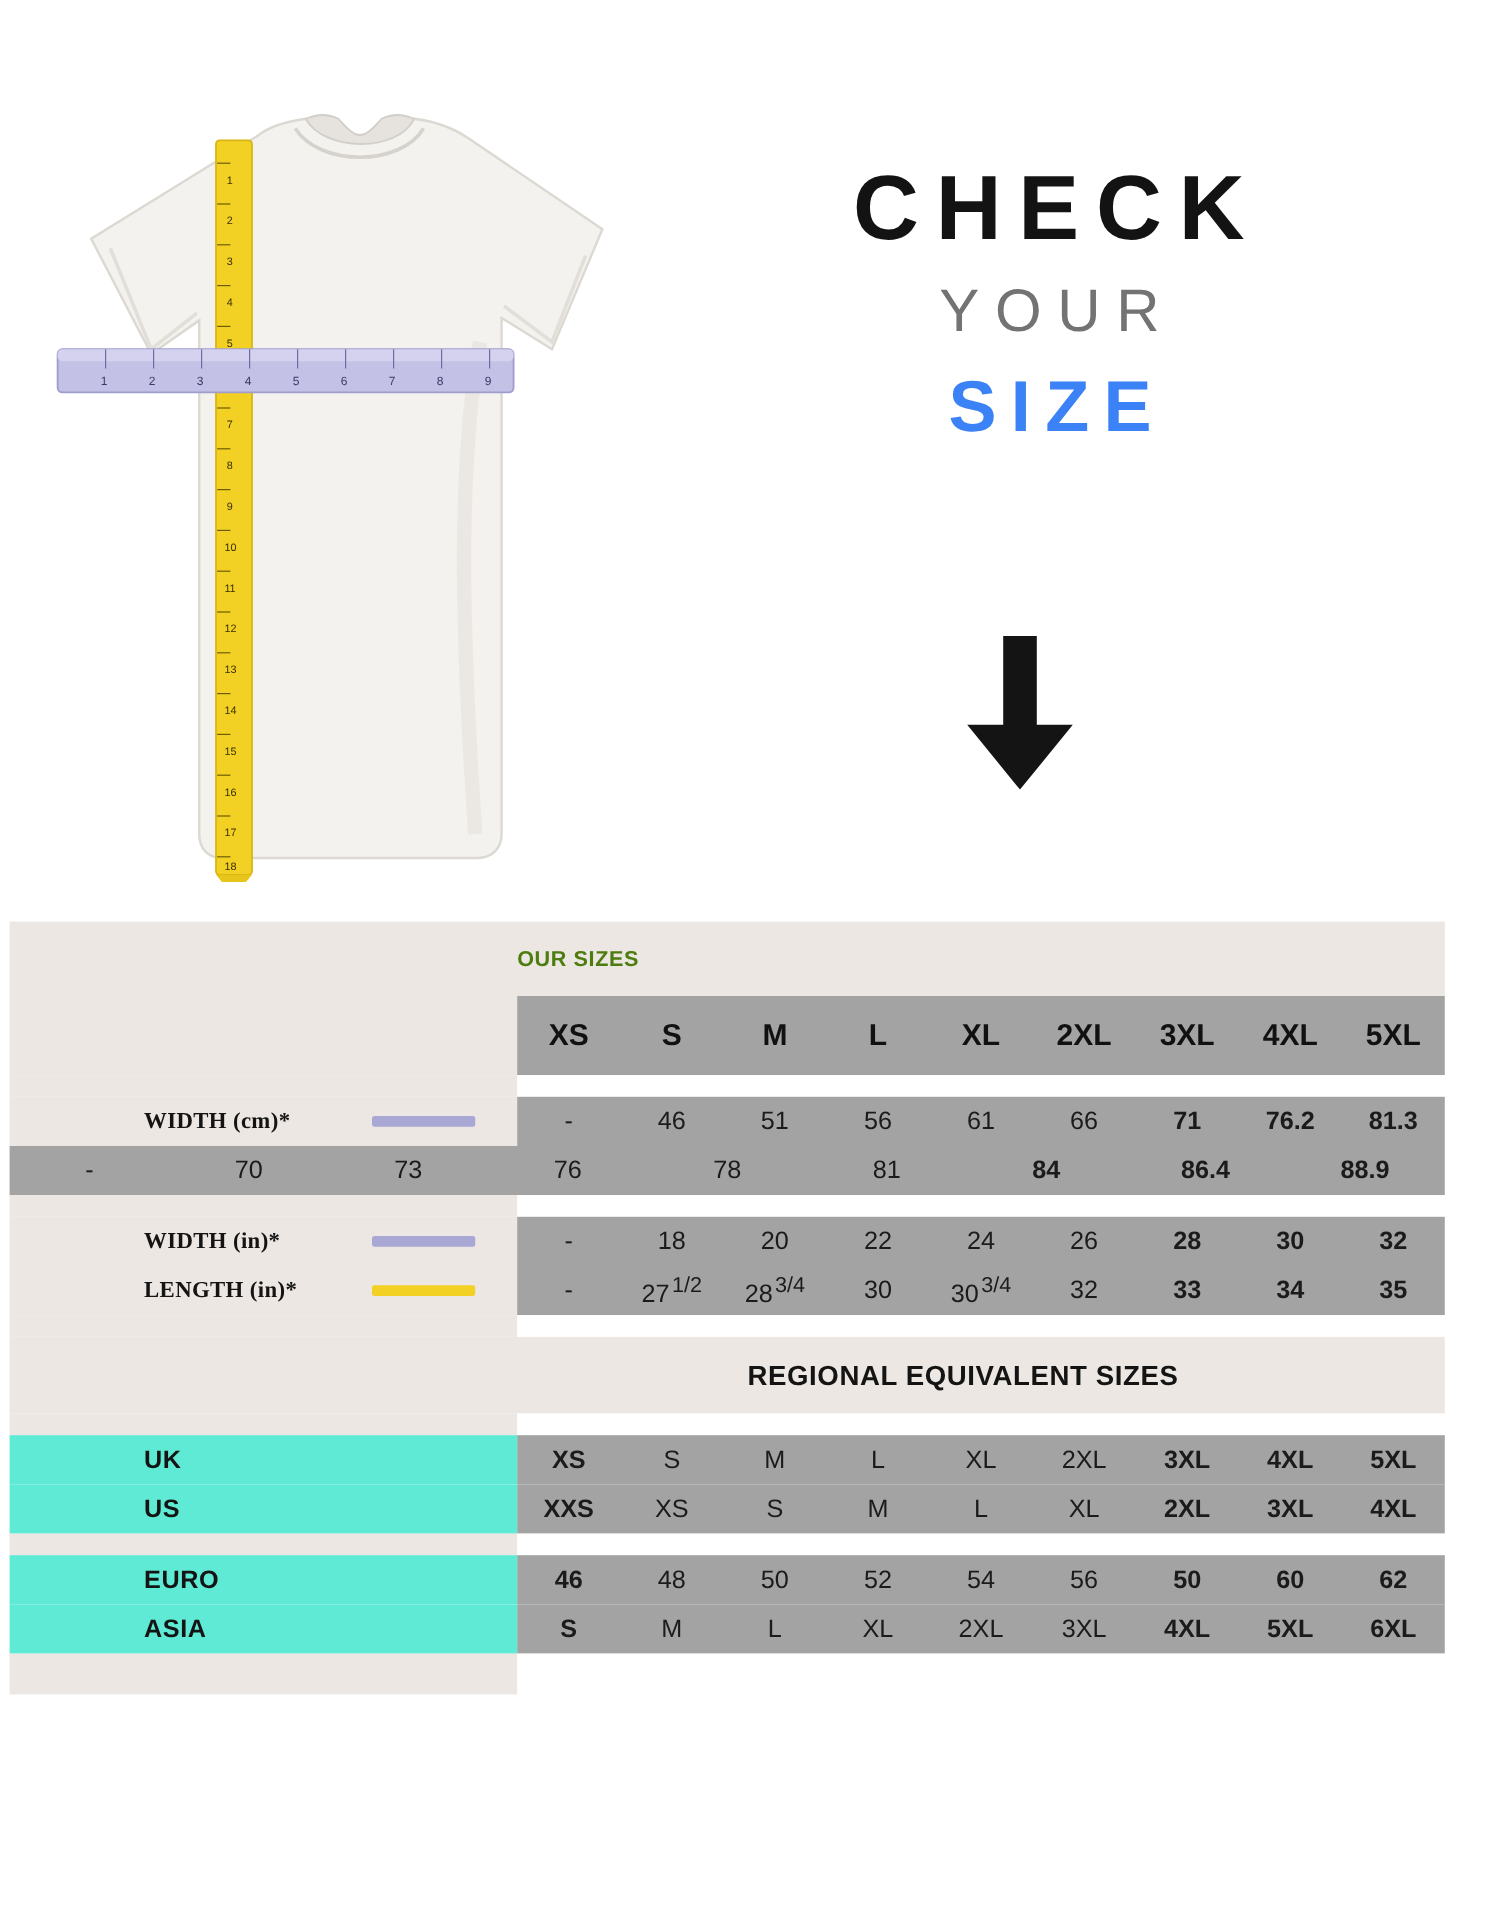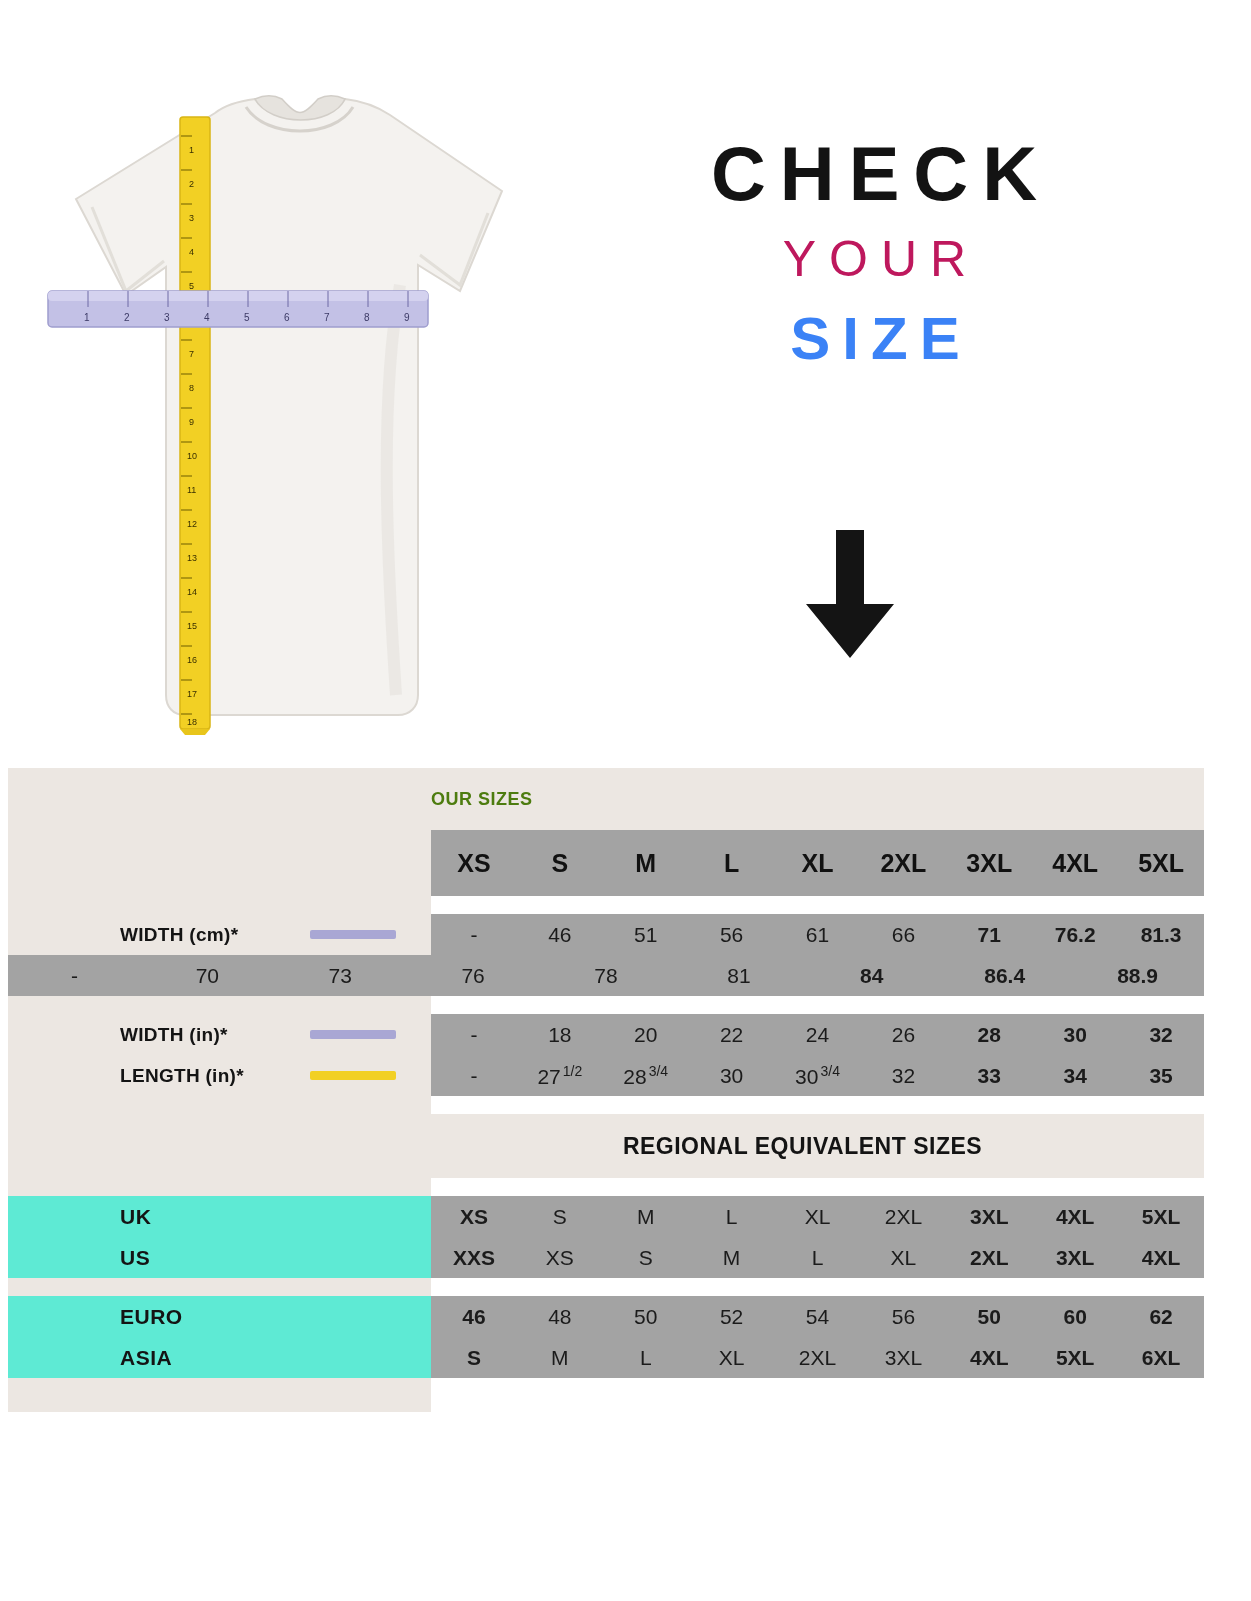--- a/index.html
+++ b/index.html
@@ -47,21 +47,21 @@
     letter-spacing: 14px;
     line-height: 1.0;
     color: #131313;
     margin-left: 12px;
   }
   .headline .l2 {
     font-size: 50px;
     font-weight: normal;
     letter-spacing: 13px;
     line-height: 1.9;
-    color: #be185d;
+    color: #737373;
     margin-left: 12px;
   }
   .headline .l3 {
     font-size: 60px;
     font-weight: bold;
     letter-spacing: 12px;
     line-height: 1.05;
     color: #3b82f6;
     margin-left: 12px;
   }
@@ -131,21 +131,21 @@
     background: #a3a3a3;
   }
   .cells .c {
     flex: 1;
     text-align: center;
     font-size: 21px;
     color: #1b1b1b;
   }
   .cells .c.bold { font-weight: bold; }
   .cells .c sup {
-    font-size: 14px;
+    font-size: 18px;
     vertical-align: super;
     margin-left: 2px;
   }
 
   
   .head-row { height: 66px; }
   .head-row .cells { height: 66px; align-items: center; }
   .head-row .cells .c {
     font-size: 25px;
     font-weight: bold;
@@ -155,21 +155,21 @@
     width: 423px;
     background: #ece7e2;
     height: 66px;
   }
 
   .pad-row { height: 18px; display: flex; }
   .pad-row .label-cell-plain { width: 423px; background: #ece7e2; height: 100%; }
   .pad-row .cells-plain { flex: 1; background: #ffffff; height: 100%; }
 
   .data-row { height: 41px; }
-  .data-row .label-cell { height: 41px; }
+  .data-row .label-cell { height: 41px; font-family: Liberation Serif, serif; }
   .data-row .cells { height: 41px; align-items: center; }
 
   .section-title-row {
     height: 64px;
     display: flex;
     align-items: center;
     background: #ece7e2;
   }
   .section-title-row .spacer { width: 423px; }
   .section-title-row .title-text {

